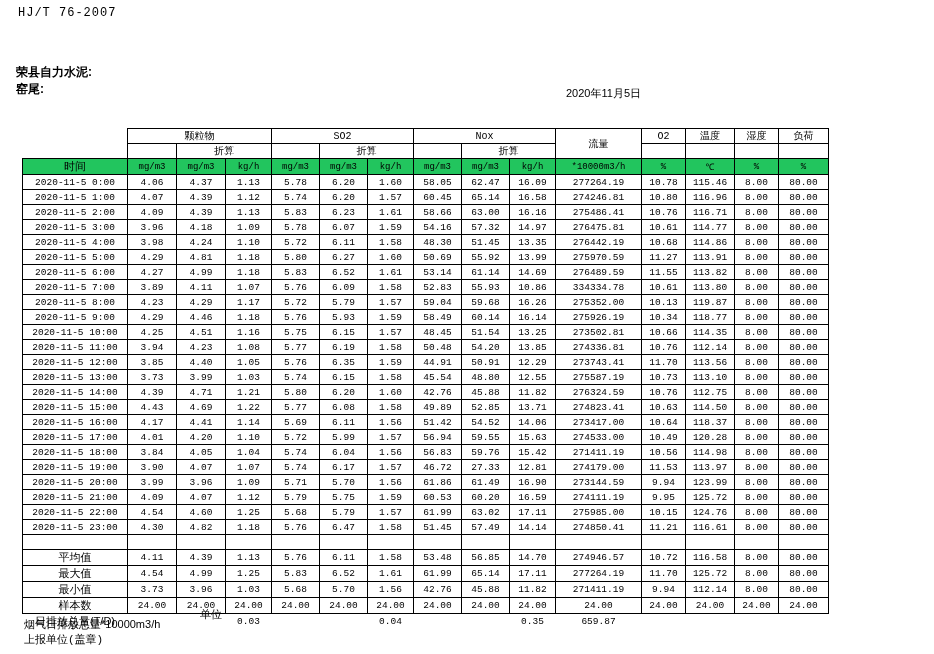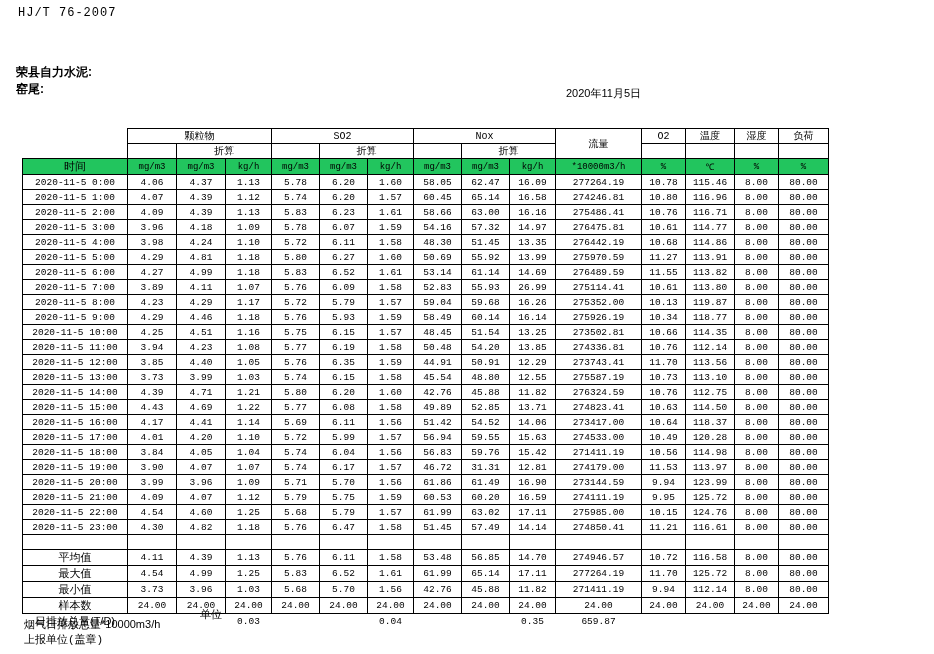--- a/index.html
+++ b/index.html
@@ -272,22 +272,22 @@
         <tr>
           <td class="timecell">2020-11-5 7:00</td>
           <td class="num">3.89</td>
           <td class="num">4.11</td>
           <td class="num">1.07</td>
           <td class="num">5.76</td>
           <td class="num">6.09</td>
           <td class="num">1.58</td>
           <td class="num">52.83</td>
           <td class="num">55.93</td>
-          <td class="num">26.99</td>
-          <td class="num">275114.41</td>
+          <td class="num">10.86</td>
+          <td class="num">334334.78</td>
           <td class="num">10.61</td>
           <td class="num">113.80</td>
           <td class="num">8.00</td>
           <td class="num">80.00</td>
         </tr>
         <tr>
           <td class="timecell">2020-11-5 8:00</td>
           <td class="num">4.23</td>
           <td class="num">4.29</td>
           <td class="num">1.17</td>
@@ -475,21 +475,21 @@
         </tr>
         <tr>
           <td class="timecell">2020-11-5 19:00</td>
           <td class="num">3.90</td>
           <td class="num">4.07</td>
           <td class="num">1.07</td>
           <td class="num">5.74</td>
           <td class="num">6.17</td>
           <td class="num">1.57</td>
           <td class="num">46.72</td>
-          <td class="num">31.31</td>
+          <td class="num">27.33</td>
           <td class="num">12.81</td>
           <td class="num">274179.00</td>
           <td class="num">11.53</td>
           <td class="num">113.97</td>
           <td class="num">8.00</td>
           <td class="num">80.00</td>
         </tr>
         <tr>
           <td class="timecell">2020-11-5 20:00</td>
           <td class="num">3.99</td>

